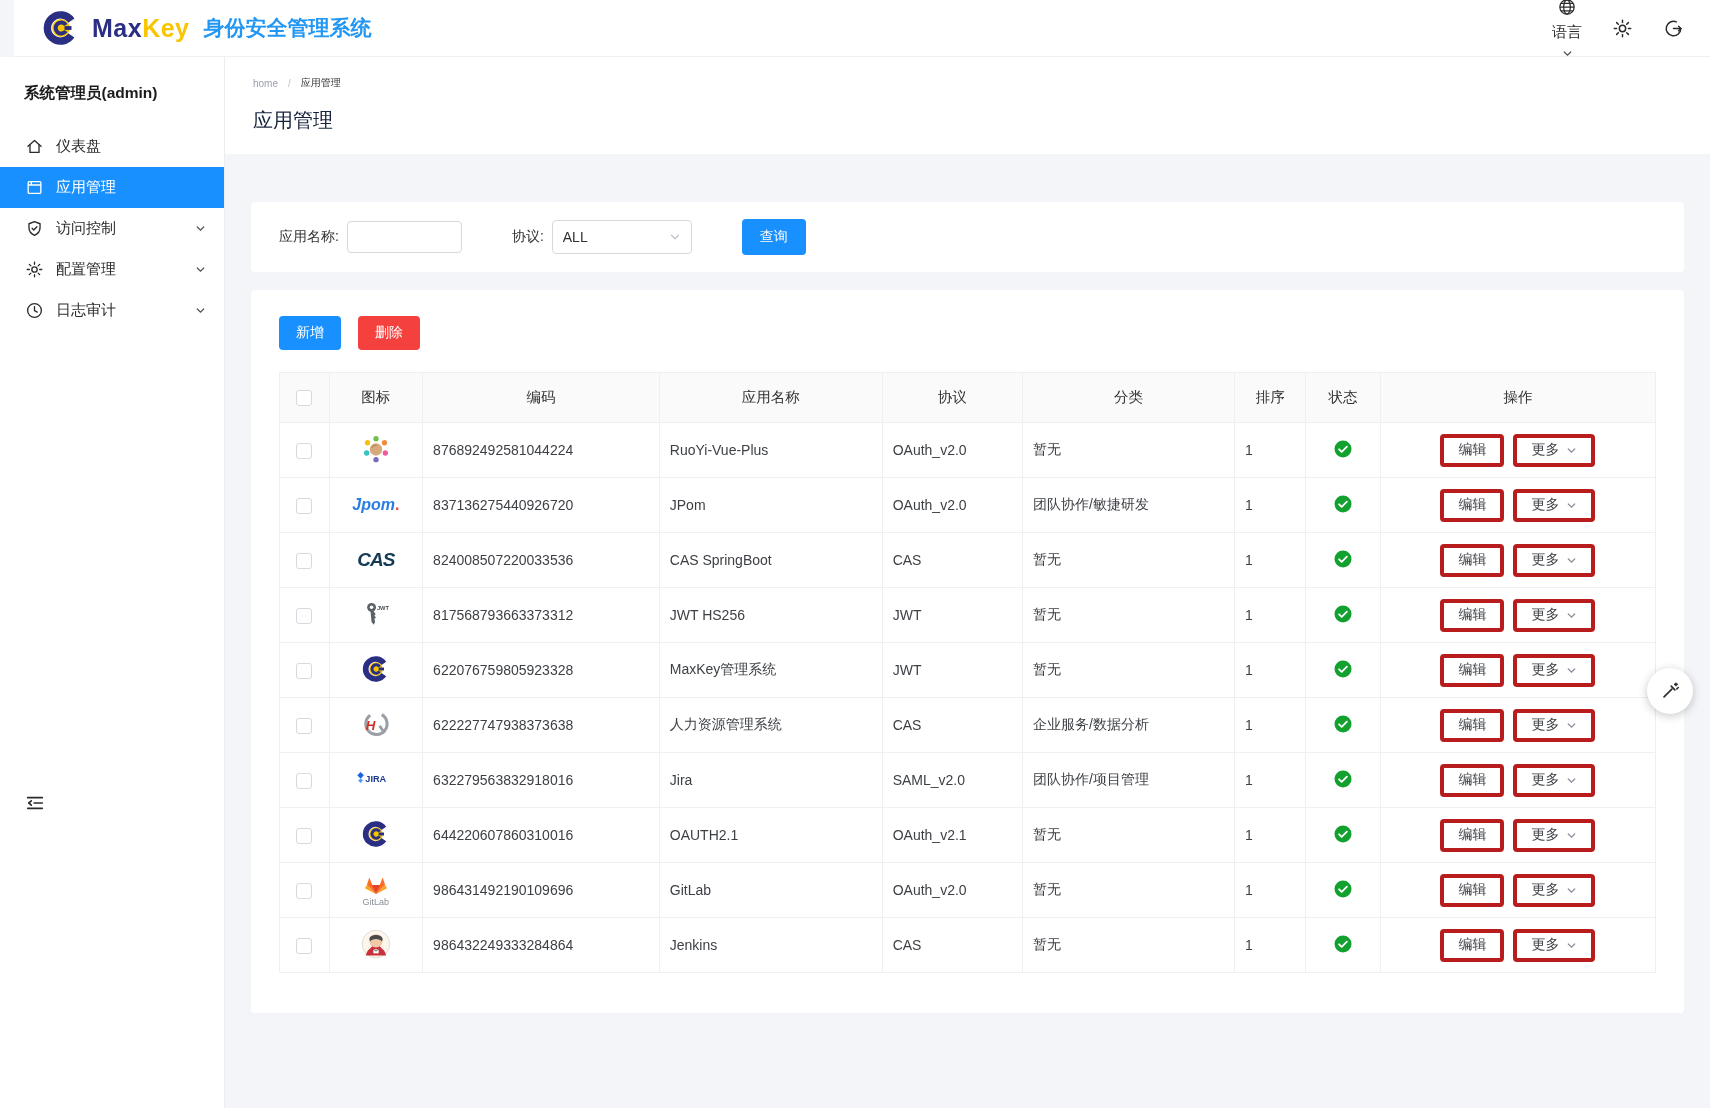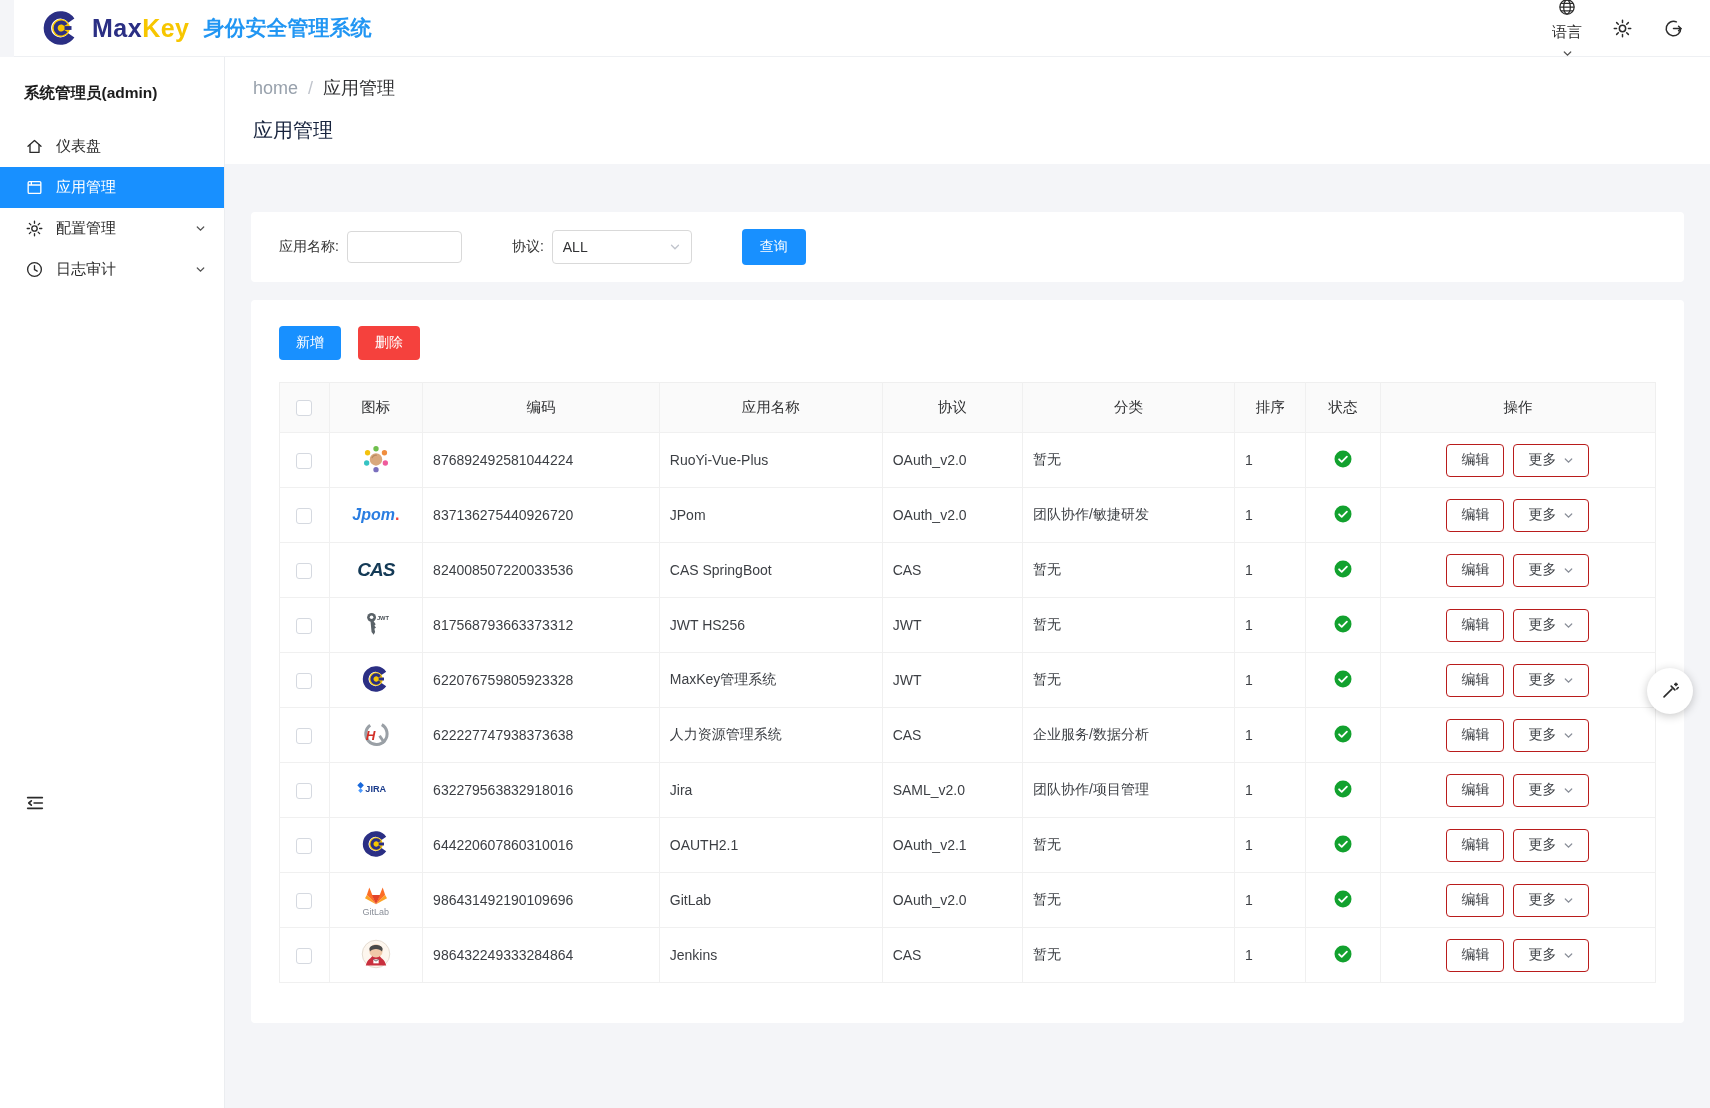--- a/index.html
+++ b/index.html
@@ -34,21 +34,21 @@
   .menu-item .mi-icon { width:19px; height:19px; color:#2b2b2b; }
   .menu-item .mi-icon svg { width:19px; height:19px; }
   .menu-item .mi-chevron { margin-left:auto; color:#555; }
   .menu-item.active { background:var(--primary); color:#fff; }
   .menu-item.active .mi-icon, .menu-item.active .mi-chevron { color:#fff; }
   .collapse-trigger { position:absolute; left:24px; top:735px; width:22px; height:22px; color:#2b2b2b; cursor:pointer; }
 
   
   .main { position:absolute; left:225px; top:57px; right:0; bottom:0; }
   .page-head { background:#fff; padding:19px 28px 20px; }
-  .breadcrumb { font-size:18px; display:flex; gap:10px; align-items:center; }
+  .breadcrumb { font-size:10px; display:flex; gap:10px; align-items:center; }
   .breadcrumb .bc-home { color:#98a1ac; cursor:pointer; }
   .breadcrumb .bc-sep { color:#c0c4cc; }
   .breadcrumb .bc-cur { color:#303133; }
   .page-title { margin-top:17px; font-size:20px; color:#17233d; font-weight:500; }
 
   .content { padding:48px 26px 0; }
   .card { background:#fff; border-radius:4px; }
   .filter-card { height:70px; display:flex; align-items:center; padding:0 28px; margin-bottom:18px; }
   .f-label { color:#333; margin-right:8px; }
   .f-input { width:115px; height:32px; border:1px solid #d9d9d9; border-radius:4px; padding:0 8px;
@@ -70,21 +70,21 @@
   th { height:50px; background:#fafafa; font-weight:normal; color:#303133; font-size:14.5px; }
   td { height:55px; color:#3c3f44; }
   th, td { border-right:1px solid #f0f0f0; border-bottom:1px solid #f0f0f0; }
   th:last-child, td:last-child { border-right:none; }
   .c-sel, .c-icon, .c-status, .c-ops { text-align:center; }
   .c-code, .c-name, .c-proto, .c-cat, .c-sort { text-align:left; padding-left:10px; }
   .checkbox { display:inline-block; width:16px; height:16px; border:1px solid #d5d9e0;
     border-radius:3px; background:#fff; cursor:pointer; vertical-align:middle; }
   .app-logo { display:inline-flex; flex-direction:column; align-items:center; justify-content:center; }
   .status-ok { display:inline-flex; }
-  .btn-plain { background:#fff; border:1px solid #b91c1c; color:#3c3f44; height:33px; padding:0 14px; gap:7px; }
+  .btn-plain { background:#fff; border:4px solid #b91c1c; color:#3c3f44; height:33px; padding:0 14px; gap:7px; }
   .btn-plain .chev { color:#8a8f99; }
   .ops-group { display:inline-flex; gap:9px; }
 
   
   .jpom-logo { font-size:16px; font-weight:800; font-style:italic; color:#2a7de1; }
   .jpom-logo em { color:#f5413d; font-style:normal; }
   .cas-logo { font-size:19px; font-weight:800; font-style:italic; color:#143a56; letter-spacing:-1px; }
   .logo-caption { font-size:9px; color:#8a8f99; margin-top:1px; }
 
   
@@ -179,20 +179,34 @@
           </svg>
         </span>
     <span class="mi-label">应用管理</span>
     <span class="mi-chevron" style="visibility: hidden;">
       <svg width="11" height="11" viewBox="0 0 12 12" fill="none" stroke="currentColor" stroke-width="1.4" stroke-linecap="round">
             <path d="M2.5 4.3 6 7.8l3.5-3.5"></path>
           </svg>
     </span>
   </div>
 
+  <div class="menu-item">
+    <span class="mi-icon">
+          <svg viewBox="0 0 24 24" fill="none" stroke="currentColor" stroke-width="1.7" stroke-linecap="round" stroke-linejoin="round">
+            <path d="M12 3.4 19 6v5.2c0 4.6-2.9 7.7-7 9.4-4.1-1.7-7-4.8-7-9.4V6z"></path>
+            <path d="M9 11.8l2.1 2.1 3.9-4"></path>
+          </svg>
+        </span>
+    <span class="mi-label">访问控制</span>
+    <span class="mi-chevron">
+      <svg width="11" height="11" viewBox="0 0 12 12" fill="none" stroke="currentColor" stroke-width="1.4" stroke-linecap="round">
+            <path d="M2.5 4.3 6 7.8l3.5-3.5"></path>
+          </svg>
+    </span>
+  </div>
 
 
   <div class="menu-item">
     <span class="mi-icon">
           <svg viewBox="0 0 24 24" fill="none" stroke="currentColor" stroke-width="1.7" stroke-linecap="round">
             <circle cx="12" cy="12" r="3.4"></circle>
             <path d="M12 2.8v2.7M12 18.5v2.7M2.8 12h2.7M18.5 12h2.7M5.5 5.5l1.9 1.9M16.6 16.6l1.9 1.9M18.5 5.5l-1.9 1.9M7.4 16.6l-1.9 1.9"></path>
           </svg>
         </span>
     <span class="mi-label">配置管理</span>

